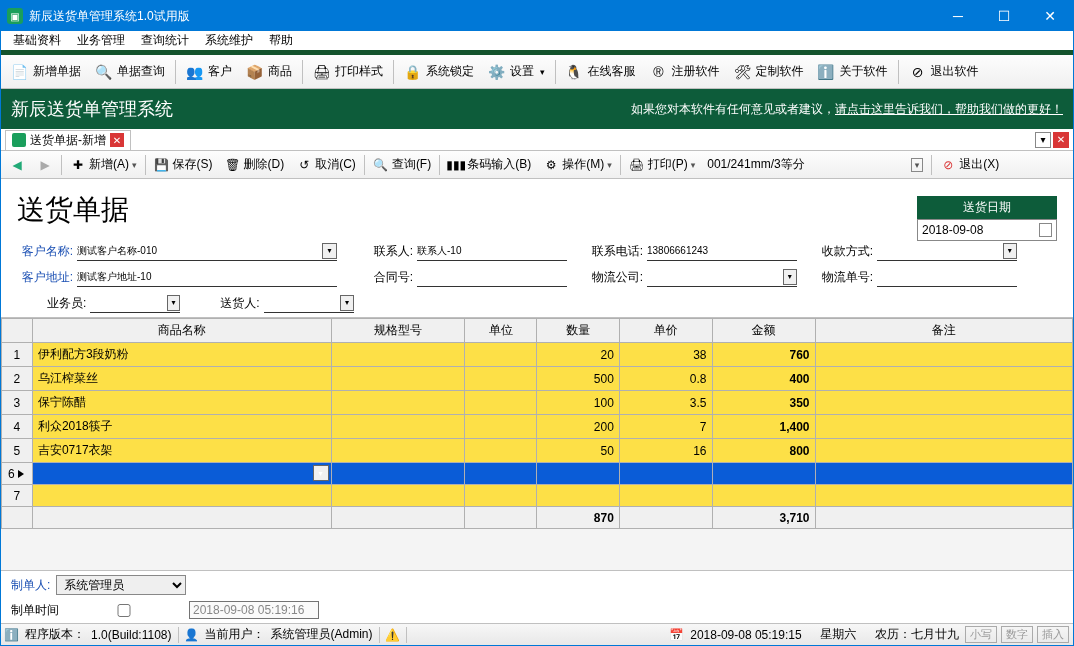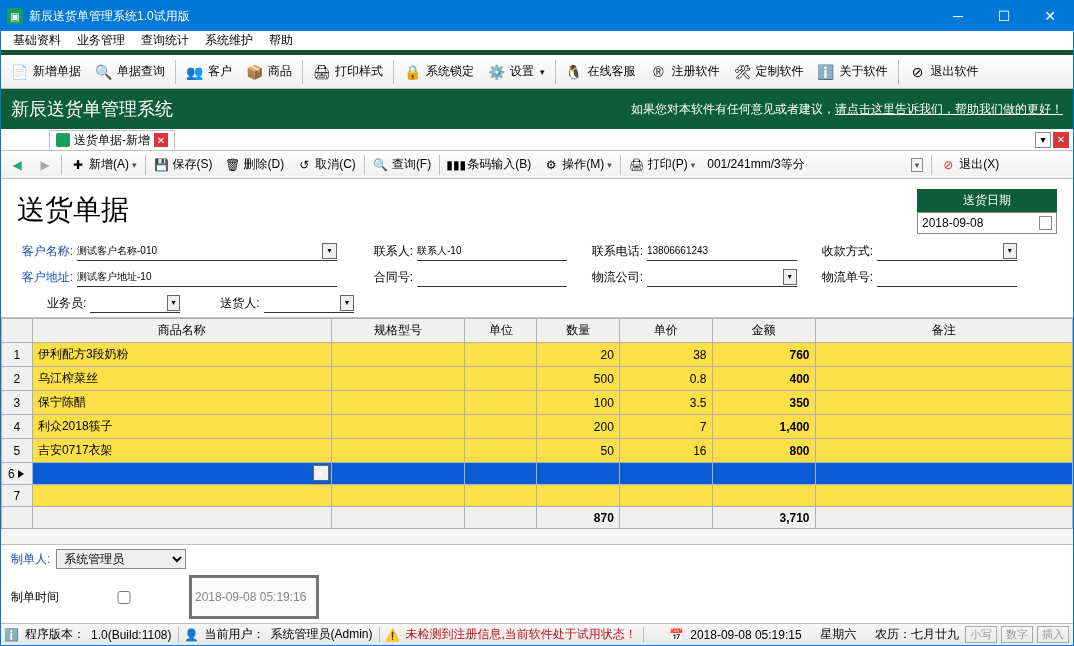--- a/index.html
+++ b/index.html
@@ -25,37 +25,37 @@
 .tb-ico { width: 18px; height: 18px; display: inline-flex; align-items: center; justify-content: center; font-size: 14px; }
 
 
 .green-header { height: 40px; background: #0d5c3a; color: #fff; display: flex; align-items: center; padding: 0 10px; }
 .green-header .sys-name { font-size: 18px; font-weight: 500; flex: 1; }
 .green-header .tip { font-size: 12px; color: #fff; }
 .green-header .tip .link { text-decoration: underline; cursor: pointer; }
 
 
 .tab-strip { height: 22px; background: #fff; border-bottom: 1px solid #c0c0c0; display: flex; align-items: center; padding: 0 4px; }
-.tab { display: flex; align-items: center; gap: 4px; padding: 2px 6px; border: 1px solid #c0c0c0; border-bottom: none; background: #fff; height: 20px; margin-left: 44px; }
+.tab { display: flex; align-items: center; gap: 4px; padding: 2px 6px; border: 1px solid #c0c0c0; border-bottom: none; background: #fff; height: 20px; }
 .tab-ico { width:14px; height:14px; background:#1a9e5c; border-radius:2px; }
 .tab-close { width:14px; height:14px; background:#d93636; color:#fff; display:flex; align-items:center; justify-content:center; font-size:10px; cursor:pointer; }
 .tab-right { margin-left: auto; display:flex; gap:2px; }
 .tab-right .sq { width:16px; height:16px; border:1px solid #888; display:flex; align-items:center; justify-content:center; font-size:10px; cursor:pointer; }
 .tab-right .sq.red { background:#d93636; color:#fff; border-color:#d93636; }
 
 
 .doc-toolbar { height: 28px; background: linear-gradient(#fdfdfd,#f0f0f0); border-bottom: 1px solid #c0c0c0; display: flex; align-items: center; padding: 0 4px; gap: 4px; font-size: 12px; }
 .dtb-btn { display:flex; align-items:center; gap:3px; padding:2px 4px; cursor:pointer; }
 .dtb-sep { width:1px; height:20px; background:#c0c0c0; }
 .dtb-ico { width:16px; height:16px; display:inline-flex; align-items:center; justify-content:center; font-size:12px; }
 .dtb-dd { font-size:9px; color:#555; }
 
 
 .form-area { background:#fff; padding: 8px 16px 4px 16px; border-bottom: 1px solid #c0c0c0; }
-.form-head { display:flex; align-items:flex-start; }
+.form-head { display:flex; align-items:flex-end; }
 .doc-title { font-size: 28px; font-weight: 400; flex:1; padding: 4px 0 12px 0; }
 .head-boxes { display:flex; gap:6px; margin-top:2px; }
 .head-box { width: 140px; }
 .hb-label { background:#0d5c3a; color:#fff; text-align:center; padding: 2px 0; font-size:12px; border:1px solid #0d5c3a; }
 .hb-value { border:1px solid #888; padding: 3px 4px; font-size:12px; display:flex; align-items:center; }
 .hb-value input { border:none; outline:none; width:100%; font-size:12px; }
 .hb-value .cal { width:14px; height:14px; border:1px solid #888; display:inline-block; }
 
 .form-grid { display:grid; grid-template-columns: 60px 260px 80px 150px 80px 150px 80px 140px; row-gap: 6px; align-items:center; font-size:12px; }
 .form-grid .lbl { text-align:right; padding-right:4px; }
@@ -80,21 +80,21 @@
 .row-ind { display:inline-block; width:0; height:0; border-top:4px solid transparent; border-bottom:4px solid transparent; border-left:6px solid #000; margin-right:2px; vertical-align:middle; }
 table.grid tfoot td { background:#f0f0f0; font-weight:700; text-align:right; }
 .name-cell { position:relative; }
 .name-cell .dd { position:absolute; right:2px; top:2px; width:16px; height:16px; border:1px solid #666; background:#f0f0f0; display:flex; align-items:center; justify-content:center; font-size:8px; }
 
 
 .footer1 { padding:4px 10px; display:flex; align-items:center; gap:6px; border-top:1px solid #c0c0c0; font-size:12px; }
 .footer1 .lbl { color:#1a4fb3; }
 .footer1 select,.footer1 input { font-size:12px; border:1px solid #888; padding:1px 3px; }
 .footer2 { padding:2px 10px 4px; display:flex; align-items:center; gap:0; font-size:12px; }
-.footer2 input { font-size:12px; border:3px solid #737373; padding:12px 3px; color:#888; width:130px; }
+.footer2 input { font-size:12px; border:1px solid #737373; padding:1px 3px; color:#888; width:130px; }
 
 
 .status-bar { height:22px; background:linear-gradient(#f7f7f7,#e8e8e8); border-top:1px solid #c0c0c0; display:flex; align-items:center; font-size:12px; padding:0 4px; gap:6px; }
 .status-bar .sb-ico { width:14px; height:14px; display:inline-flex; align-items:center; justify-content:center; }
 .status-bar .sb-sep { width:1px; height:16px; background:#c0c0c0; }
 .status-bar .warn { color:#c01414; }
 .status-bar .right { margin-left:auto; display:flex; gap:4px; }
 .status-bar .ind { border:1px solid #aaa; padding:0 4px; color:#999; font-size:11px; }
 </style>
 </head>
@@ -442,21 +442,20 @@
   <div class="status-bar">
     <span class="sb-ico">ℹ️</span>
     <span>程序版本：</span>
     <span>1.0(Build:1108)</span>
     <span class="sb-sep"></span>
     <span class="sb-ico">👤</span>
     <span>当前用户：</span>
     <span>系统管理员(Admin)</span>
     <span class="sb-sep"></span>
     <span class="sb-ico">⚠️</span>
-    <span class="warn">未检测到注册信息,当前软件处于试用状态！</span>
     <span class="sb-sep"></span>
     <span style="flex:1"></span>
     <span class="sb-ico">📅</span>
     <span>2018-09-08 05:19:15</span>
     &nbsp;&nbsp;
     <span>星期六</span>
     &nbsp;&nbsp;
     <span>农历：七月廿九</span>
     <div class="right" id="status-ind">
         <span class="ind">小写</span>

